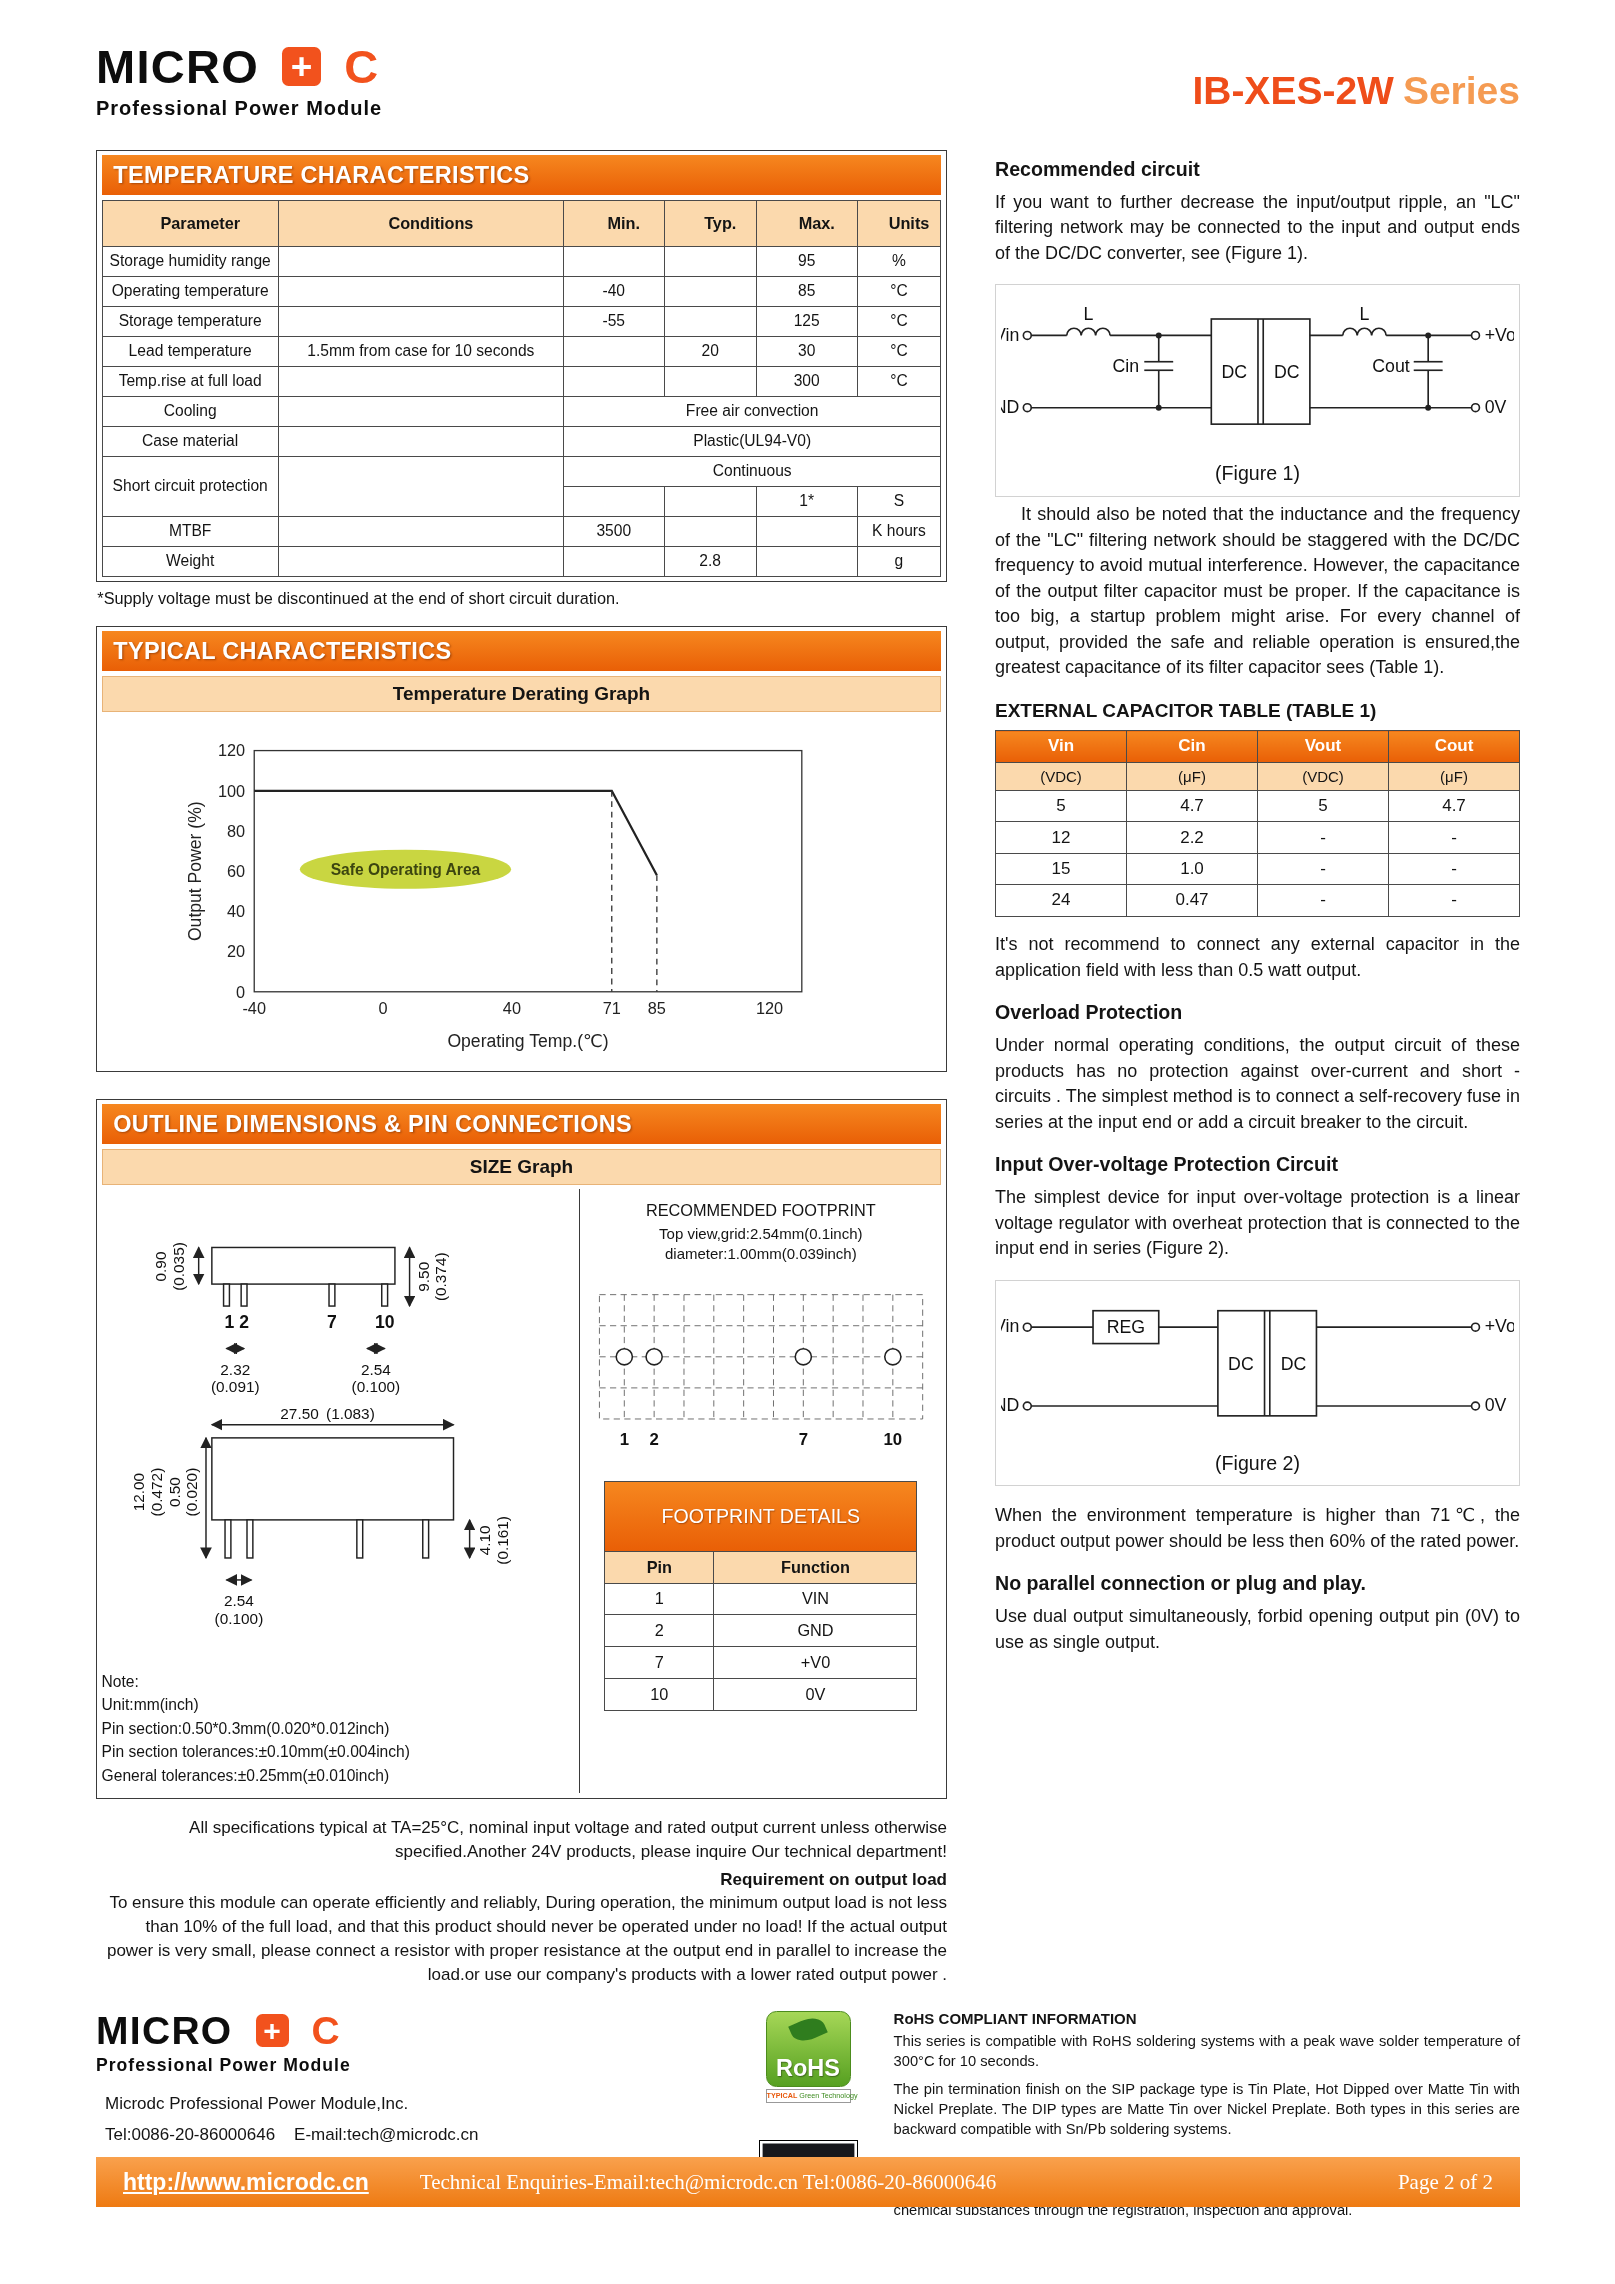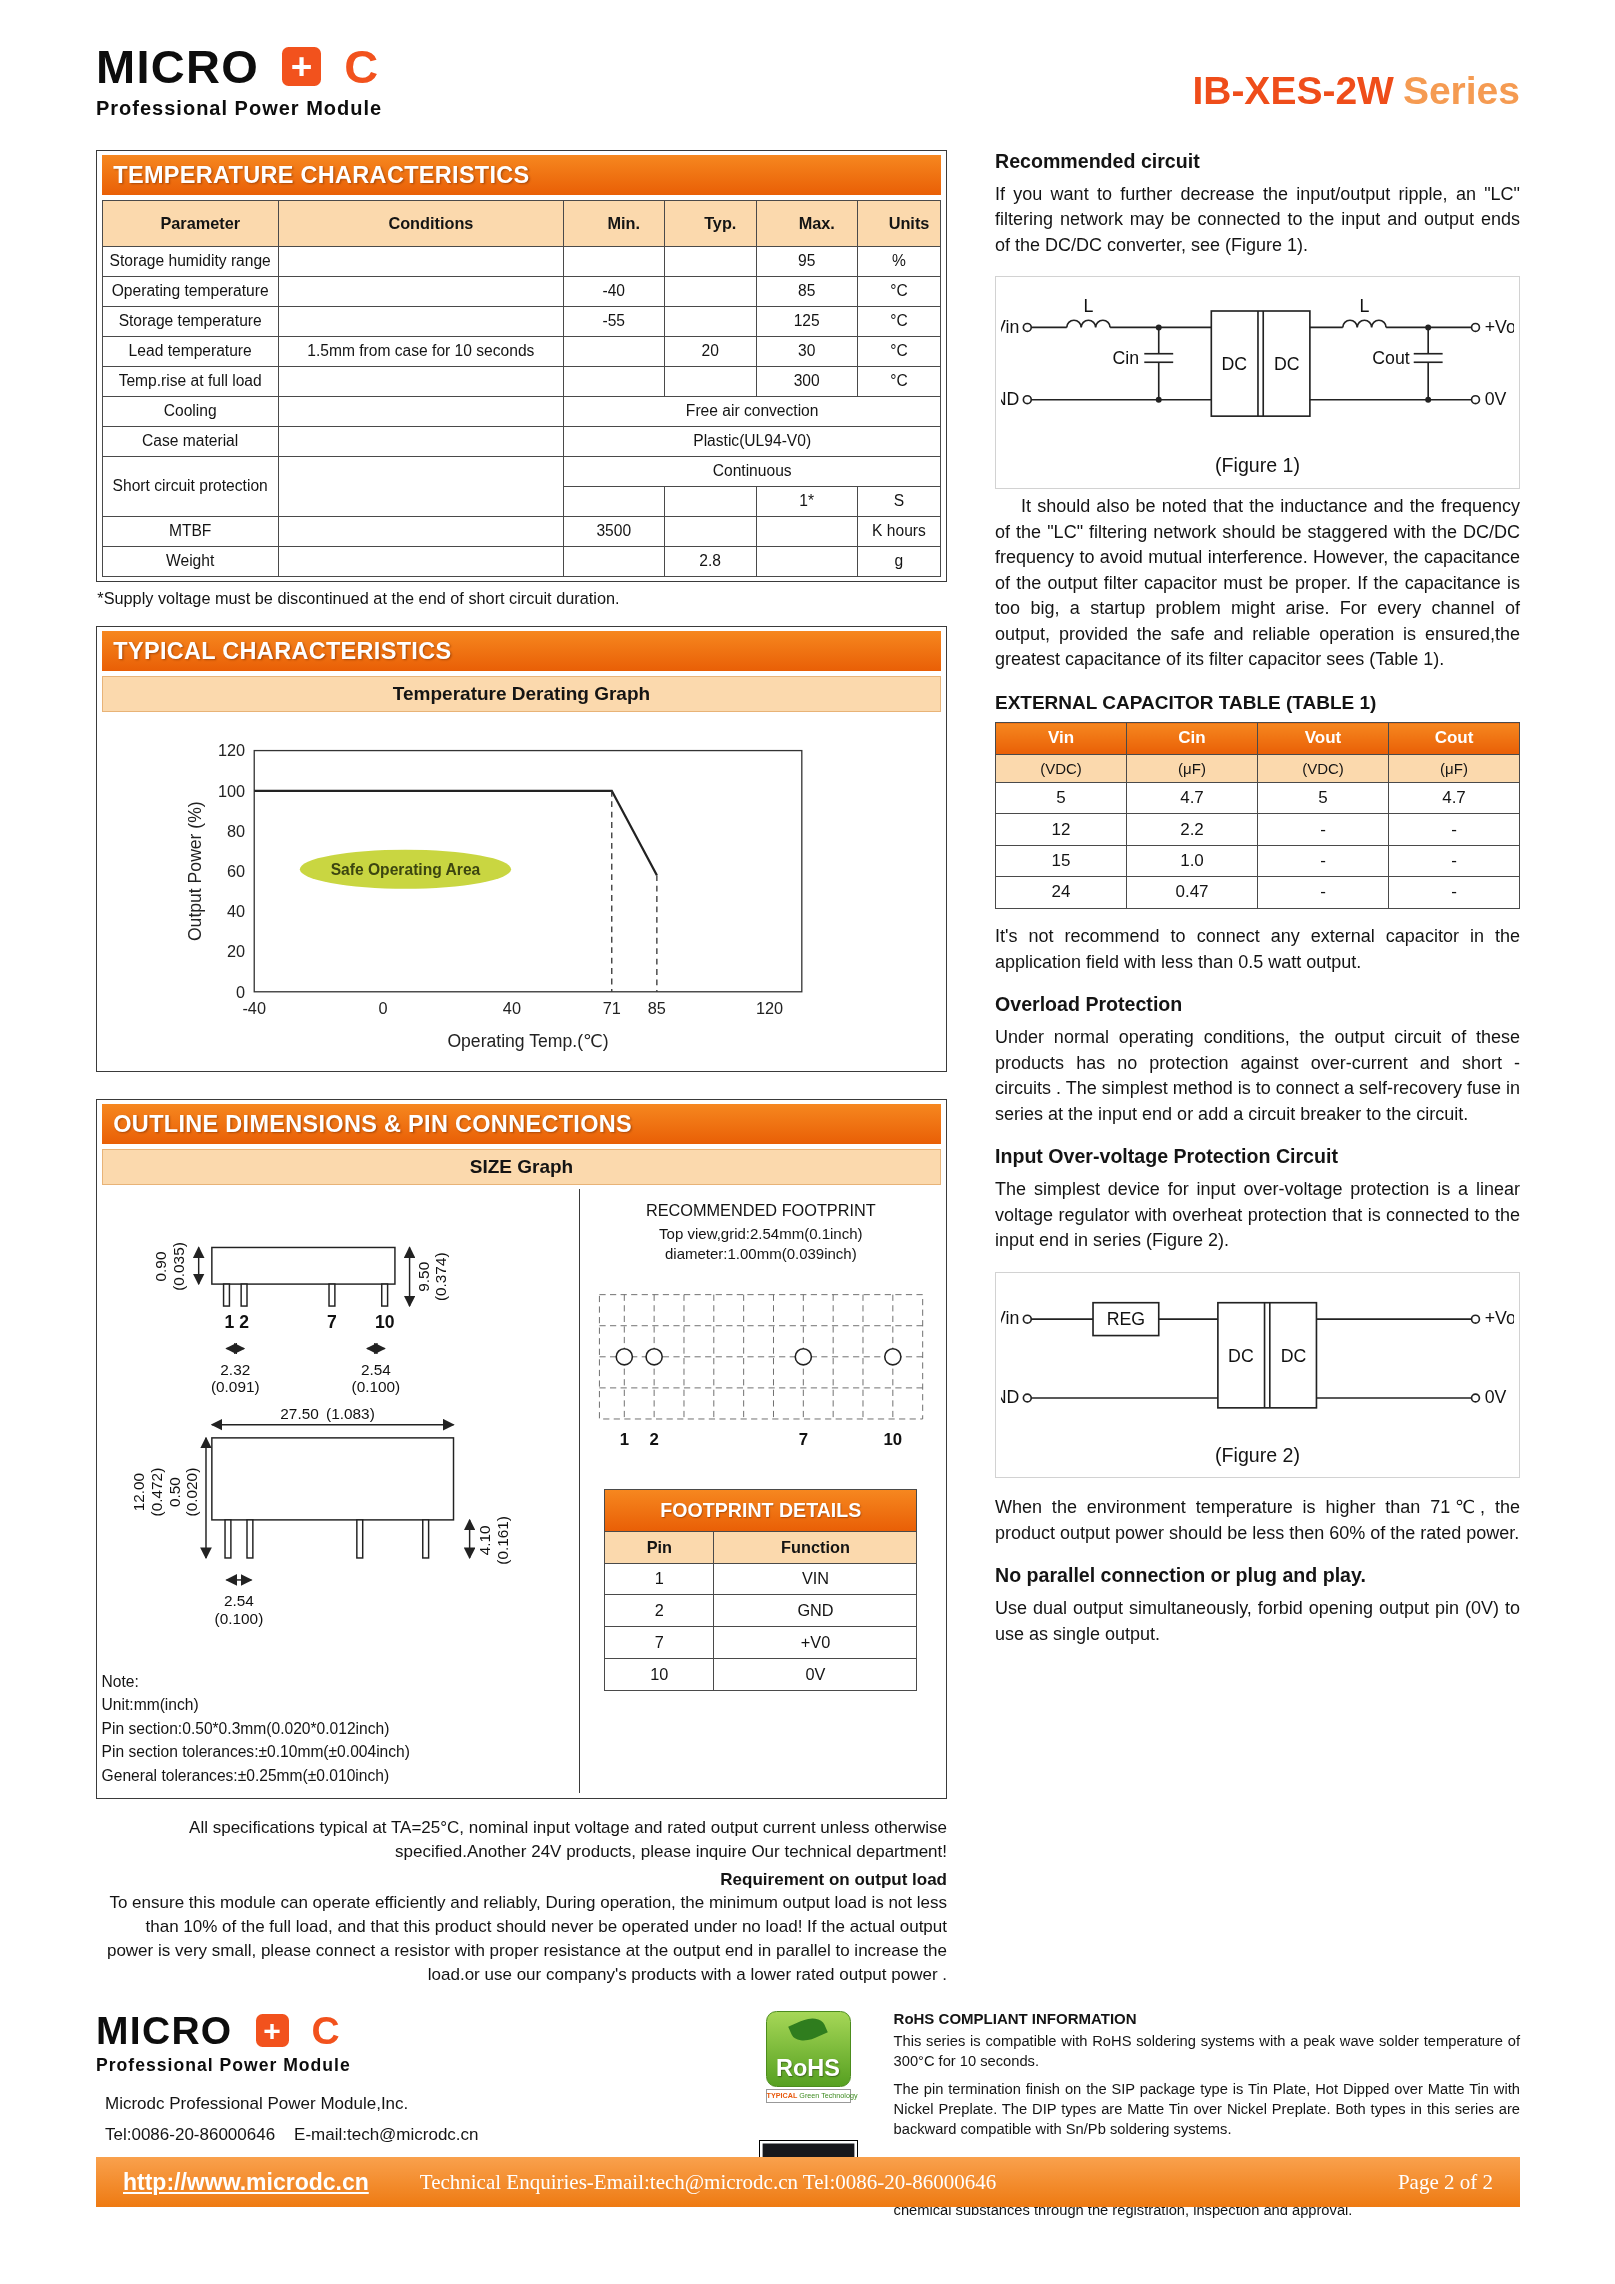--- a/index.html
+++ b/index.html
@@ -49,31 +49,31 @@
   .dims-svg{width:100%;height:auto;}
   .dims-svg text{font-size:21px;fill:#111;}
   .dims-svg .pnum{font-size:24px;font-weight:bold;}
   .dims-svg rect,.dims-svg line{stroke:#222;stroke-width:2;fill:#fff;}
   .note{font-size:15.6px;line-height:1.5;margin-top:9px;}
   .fp-head1{font-size:16.3px;margin-bottom:3.9px;}
   .fp-head2{font-size:15px;line-height:1.35;}
   .fp-svg{width:100%;height:auto;margin:11.7px 0 5.2px;}
   .fp-svg text{font-size:27px;font-weight:bold;fill:#111;}
   .fp-table-wrap{width:90%;margin-top:13px;}
-  .fp-title{background:linear-gradient(#f6871f,#e95f06);color:#fff;font-weight:bold;font-size:19.6px;text-align:center;padding:9px;border:1.3px solid #4a4a4a;border-bottom:none;text-shadow:0.7px 0.7px 1.3px rgba(90,30,0,.45);margin-top:8px;}
+  .fp-title{background:linear-gradient(#f6871f,#e95f06);color:#fff;font-weight:normal;font-size:19.6px;text-align:center;padding:23px;border:1.3px solid #4a4a4a;border-bottom:none;text-shadow:0.7px 0.7px 1.3px rgba(90,30,0,.45);}
   .fp-table{font-size:16.3px;}
   .fp-table td{border:1.3px solid #4a4a4a;text-align:center;padding:5.9px;}
   .fp-table .th td{background:#fbd9ad;font-weight:bold;}
 
   .specs-text{margin-top:17px;font-size:17px;line-height:1.4;text-align:right;}
   .specs-text .bold{font-weight:bold;margin-top:3.9px;}
 
   
   .r-heading{font-size:19.6px;font-weight:bold;margin:18px 0 9px;}
-  .r-heading.first{margin-top:0;}
+  .r-heading.first{margin-top:8px;}
   .r-para{font-size:18px;line-height:1.42;text-align:justify;}
   .r-para.indent{text-indent:26px;}
   .figure{margin:18px 0 5.2px;padding:10.4px 5.2px 6.5px;border:0.7px solid #d2d2d2;}
   .circuit-svg{width:100%;height:auto;}
   .circuit-svg line,.circuit-svg path{stroke:#222;stroke-width:2.5;fill:none;}
   .circuit-svg .term{fill:#fff;stroke:#222;stroke-width:2.5;}
   .circuit-svg .dot{fill:#222;stroke:none;}
   .circuit-svg rect{fill:#fff;stroke:#222;stroke-width:2.5;}
   .circuit-svg text{font-size:27px;fill:#111;stroke:none;}
   .fig-caption{text-align:center;font-size:19.6px;margin:10.4px 0 3.9px;}

